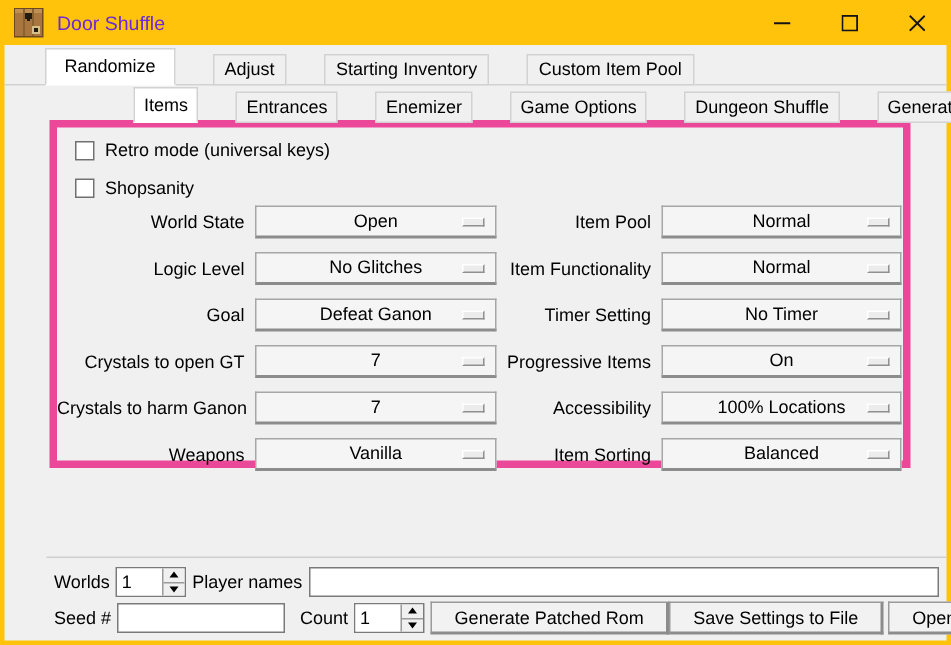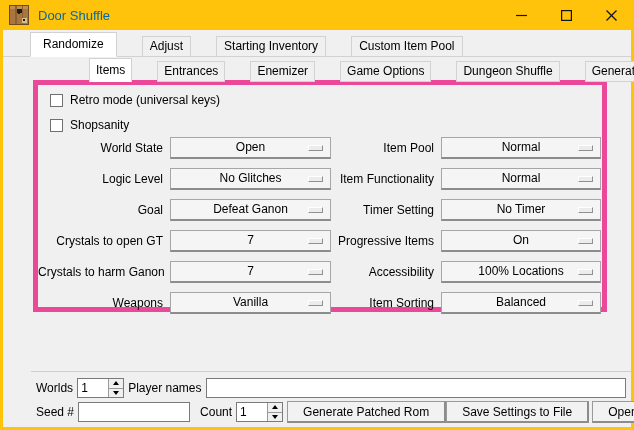--- a/index.html
+++ b/index.html
@@ -4,21 +4,21 @@
 <style>
   * { margin:0; padding:0; box-sizing:border-box; }
   html,body { background:#ffffff; }
   body { font-family:"Liberation Sans",sans-serif; }
 
   .window { position:relative; width:634px; height:430px; background:#ffc30b; overflow:hidden; }
 
   
   .titlebar { position:absolute; top:0; left:0; right:0; height:30px; display:flex; align-items:center; }
   .app-icon { margin-left:9px; width:20px; height:20px; flex:0 0 auto; }
-  .title-text { margin-left:9px; font-size:13px; color:#0369a1; }
+  .title-text { margin-left:9px; font-size:13px; color:#6d28d9; }
   .win-controls { margin-left:auto; display:flex; height:100%; }
   .win-btn { width:45px; height:100%; display:flex; align-items:center; justify-content:center; cursor:default; }
 
   
   .wbody { position:absolute; top:30px; left:3px; right:3px; bottom:3px; background:#f0f0f0; font-size:12px; color:#000; }
 
   
   .tabs-row { position:absolute; display:flex; align-items:flex-end; }
   .main-tabs { left:0; right:0; top:2px; height:25px; padding-left:1px; border-bottom:1px solid #d2d2d2; }
   .sub-tabs  { left:30px; top:27px; height:24px; z-index:2;padding-left:30px; }

